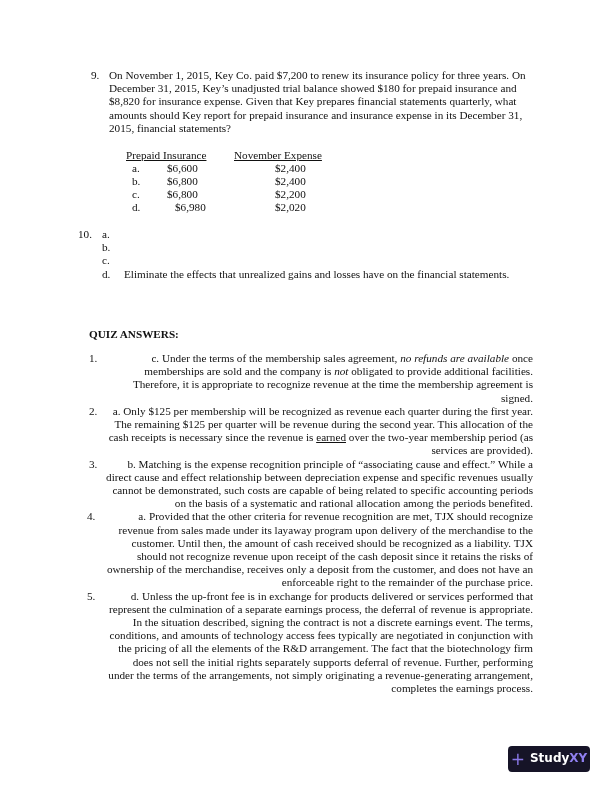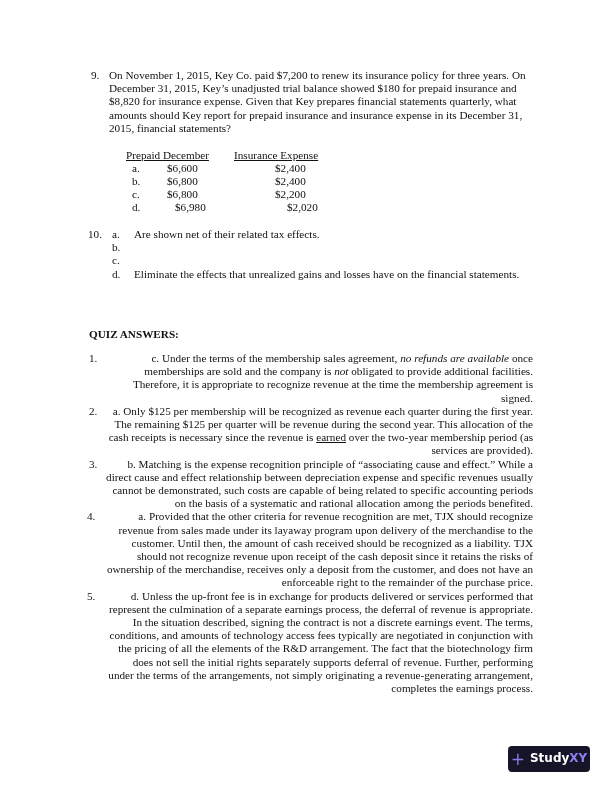--- a/index.html
+++ b/index.html
@@ -9,21 +9,21 @@
     color: #111111; font-size: 11.2px; line-height: 13.2px;
   }
   .abs { position: absolute; }
   .q9 { left: 91px; top: 69px; width: 440px; }
   .num { position: absolute; left: 0; }
   .qtext { margin-left: 18px; }
   .ans-table { position: absolute; left: 126px; top: 149px; width: 200px; }
   .ans-head { position: absolute; top: 0; text-decoration: underline; white-space: nowrap; }
   .ans-row { position: absolute; left: 0; width: 200px; height: 13px; }
   .ans-row span { position: absolute; white-space: nowrap; }
-  .q10 { left: 91px; top: 228px; width: 440px; }
+  .q10 { left: 81px; top: 228px; width: 440px; }
   .opts { margin-left: 5px; }
   .opt { position: relative; height: 13.2px; white-space: nowrap; }
   .opt .letter { position: absolute; left: 0; }
   .opt .otext { position: absolute; left: 22px; }
   .heading { left: 89px; top: 328px; font-weight: bold; text-align: center; }
   .answers { left: 89px; top: 352px; width: 444px; }
   .ans-item { position: relative; margin-bottom: 0; }
   .ans-item .anum { position: absolute; left: 0; top: 0; }
   .ans-item .atext { margin-left: 17px; text-align: right; }
   .ans-item.i2 .atext, .ans-item.i3 .atext { margin-left: 16px; }
@@ -40,51 +40,50 @@
 </style>
 </head>
 <body>
 
 <div class="abs q9">
   <span class="num">9.</span>
   <div class="qtext">On November 1, 2015, Key Co. paid $7,200 to renew its insurance policy for three years.   On December 31, 2015, Key’s unadjusted trial balance showed $180 for prepaid insurance and $8,820 for insurance expense. Given that Key prepares financial statements quarterly, what amounts should Key report for prepaid insurance and insurance expense in its December 31, 2015, financial statements?</div>
 </div>
 
 <div class="ans-table">
-  <span class="ans-head" style="left:0;">Prepaid December</span>
-  <span class="ans-head" style="left:108px;">Insurance Expense</span>
+  <span class="ans-head" style="left:0;">Prepaid Insurance</span>
+  <span class="ans-head" style="left:108px;">November Expense</span>
 
   <div class="ans-row" style="top:13px;">
     <span style="left:6px;">a.</span>
     <span style="left:41px;">$6,600</span>
     <span style="left:149px;">$2,400</span>
   </div>
   <div class="ans-row" style="top:26px;">
     <span style="left:6px;">b.</span>
     <span style="left:41px;">$6,800</span>
     <span style="left:149px;">$2,400</span>
   </div>
   <div class="ans-row" style="top:39px;">
     <span style="left:6px;">c.</span>
     <span style="left:41px;">$6,800</span>
     <span style="left:149px;">$2,200</span>
   </div>
   <div class="ans-row" style="top:52px;">
     <span style="left:6px;">d.</span>
     <span style="left:41px;margin-left:8px;">$6,980</span>
-    <span style="left:161px;">$2,020</span>
+    <span style="left:149px;">$2,020</span>
   </div>
 </div>
 
 <div class="abs q10">
   <span class="num" style="left:-3px;">10.</span>
   <div class="opts" style="margin-left:21px;">
     <div class="opt">
       <span class="letter">a.</span>
-      <span class="otext">Are shown net of their related tax effects.</span>
     </div>
     <div class="opt">
       <span class="letter">b.</span>
     </div>
     <div class="opt">
       <span class="letter">c.</span>
     </div>
     <div class="opt">
       <span class="letter">d.</span>
       <span class="otext">Eliminate the effects that unrealized gains and losses have on the financial statements.</span>

